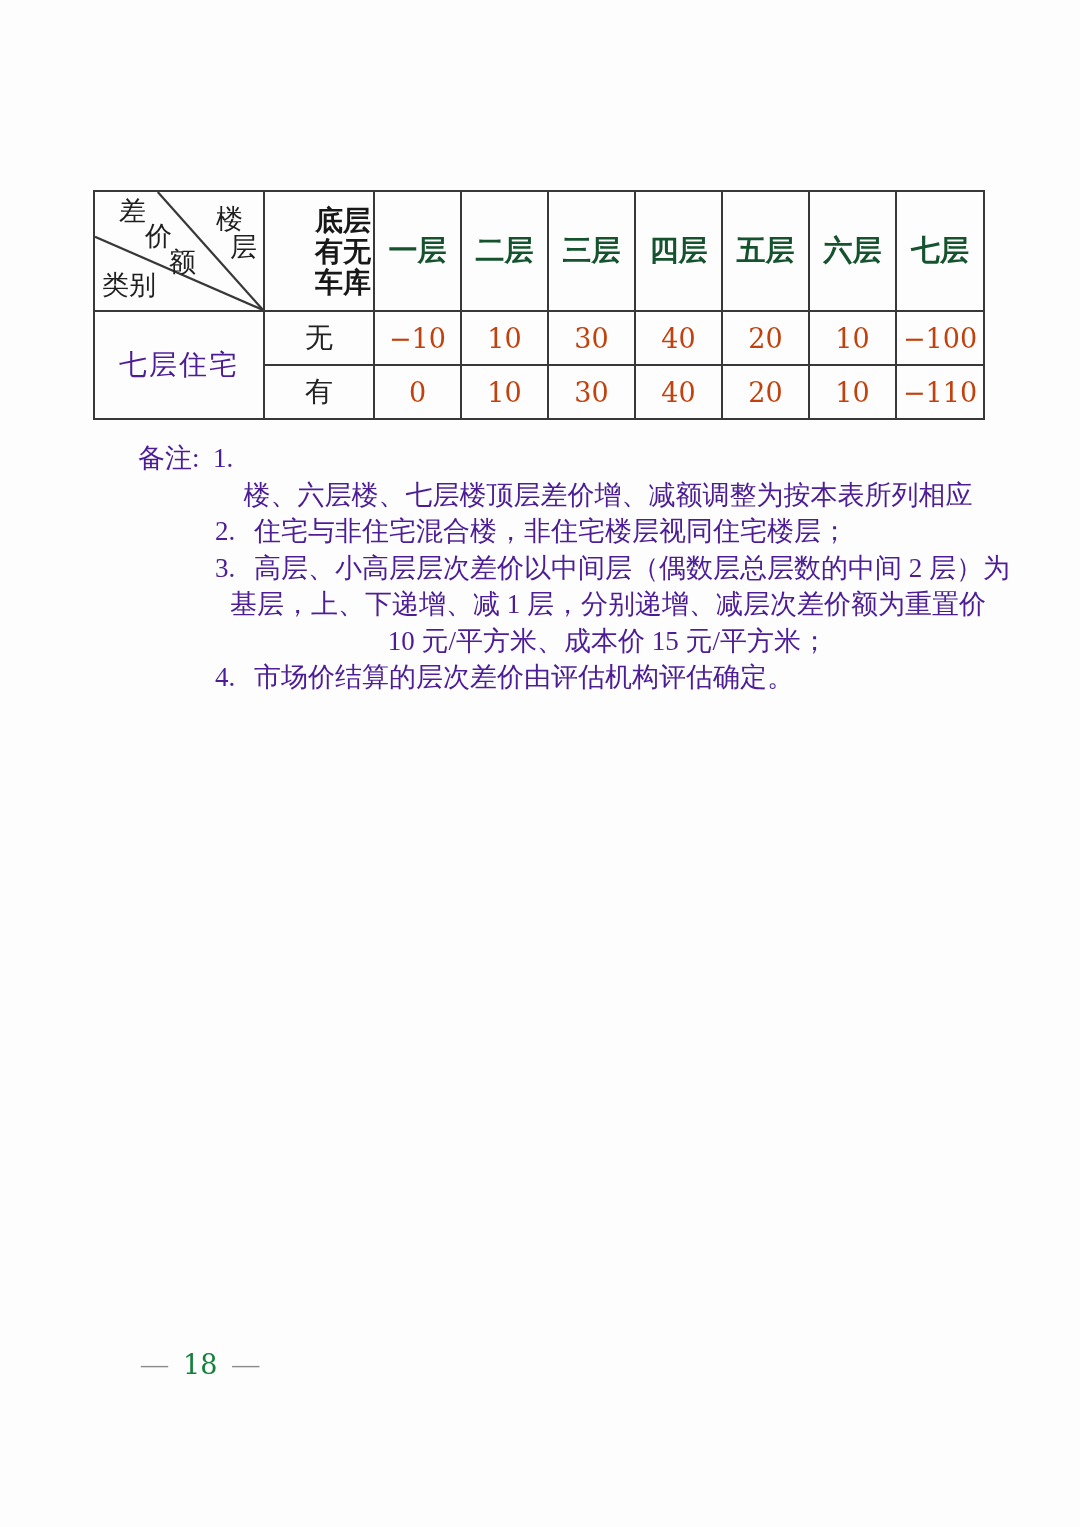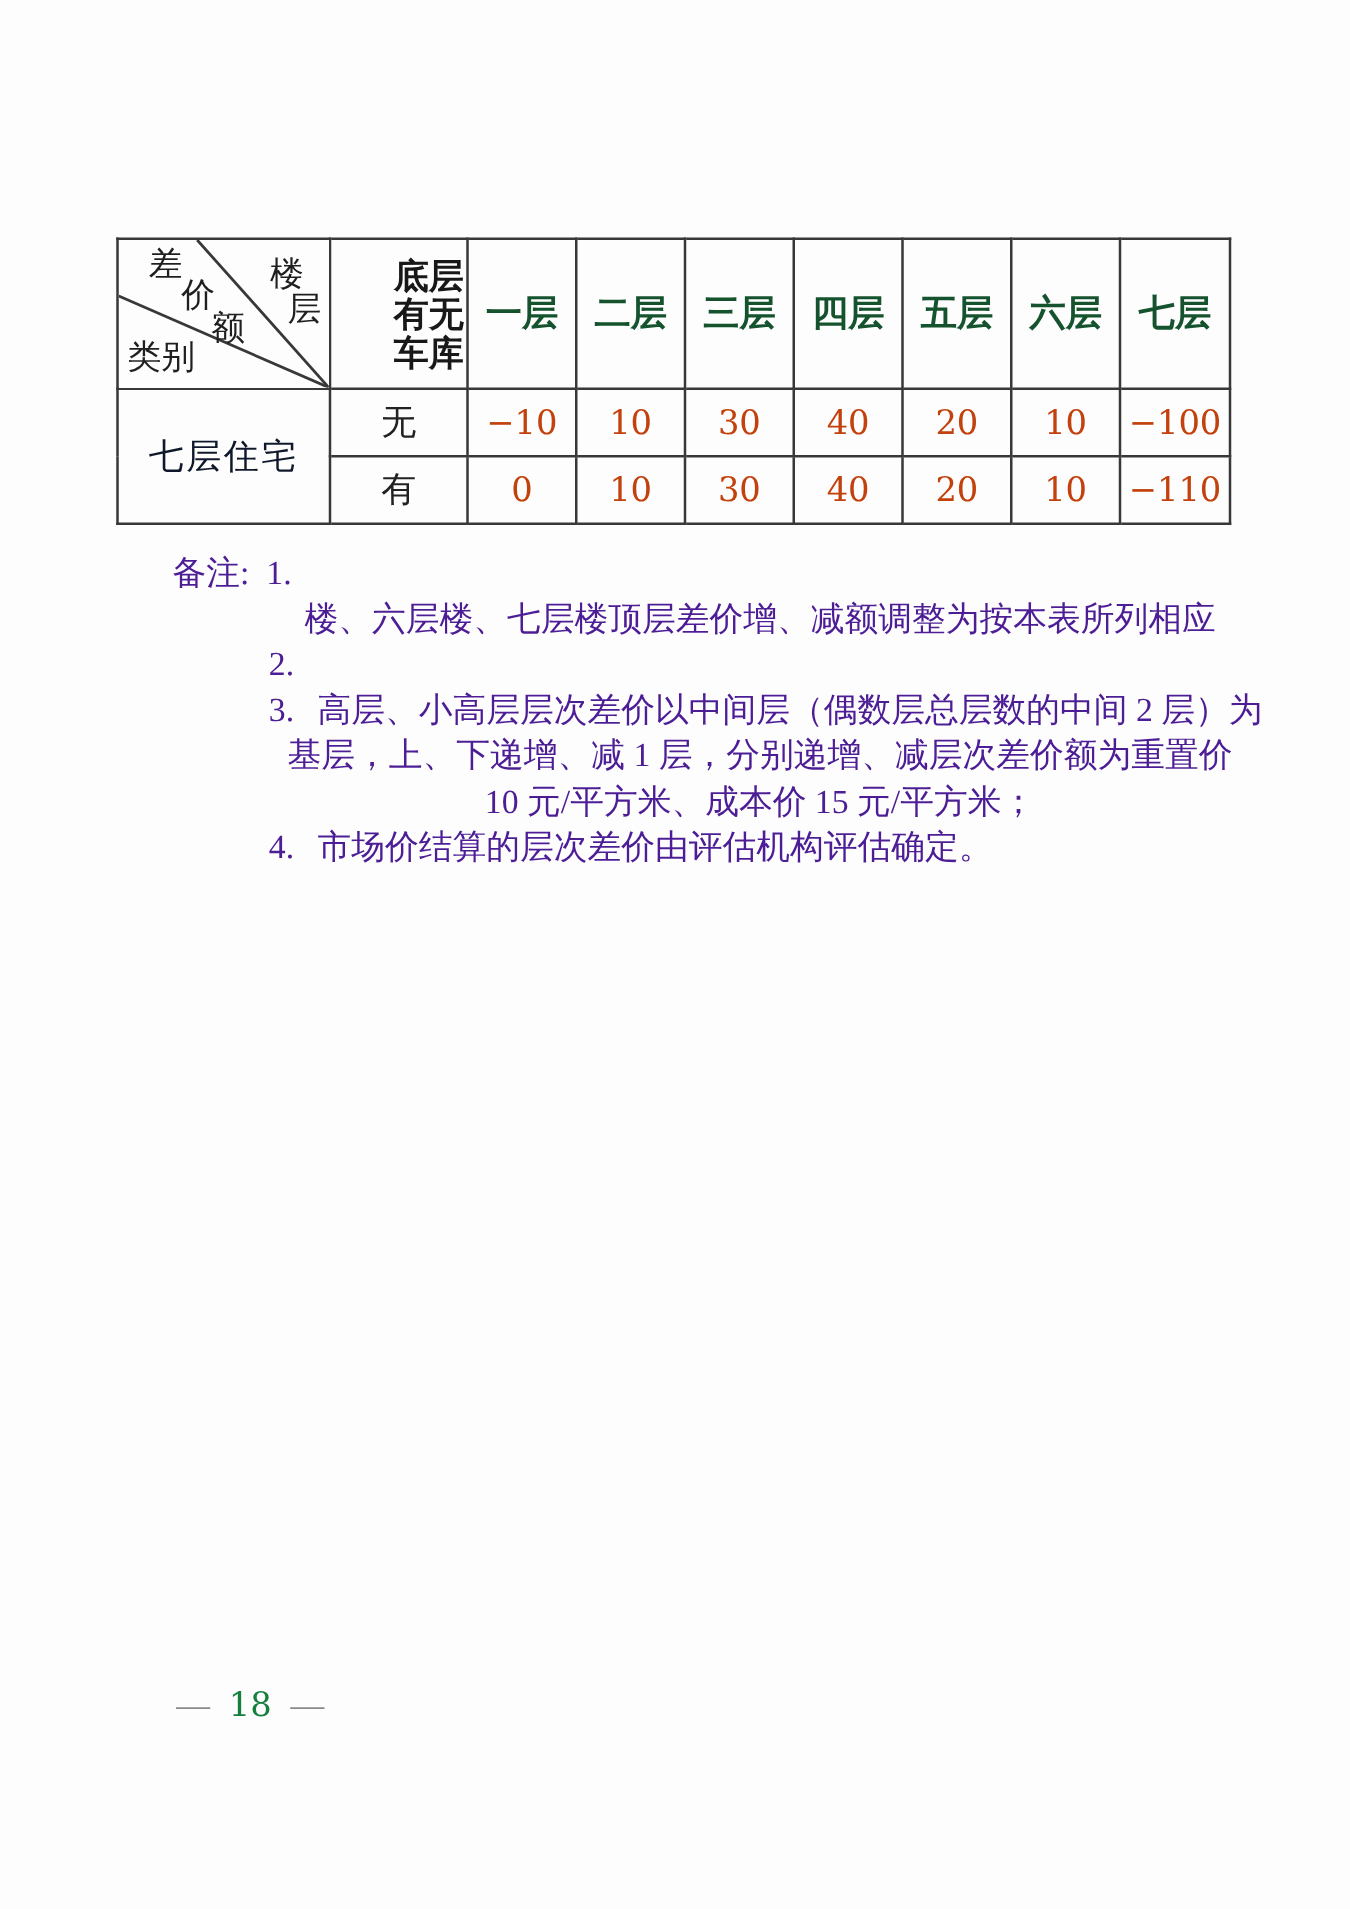--- a/index.html
+++ b/index.html
@@ -27,21 +27,21 @@
   tr.data-row   { height:54px; }
 
   th.floor-hd {
     font-family:"Liberation Sans", sans-serif;
     font-weight:700; font-size:29px; color:#14532d;
   }
   th.garage-hd {
     font-family:"Liberation Sans", sans-serif;
     font-weight:700; font-size:28px; line-height:31px; color:#181818;padding-left:48px;
   }
-  td.category-cell { font-size:28px; letter-spacing:2px; color:#0f172a; }
+  td.category-cell { font-size:28px; letter-spacing:2px; color:#4c1d95; }
   td.garage-cell   { font-size:28px; color:#222; }
   td.value-cell    { font-family:"DejaVu Serif", serif; font-size:27px; color:#c2410c; }
 
   
   th.corner-cell { position:relative; font-weight:400; }
   .corner-svg { position:absolute; left:0; top:0; width:100%; height:100%; display:block; }
   .corner-ch {
     position:absolute; font-size:27px; line-height:1; color:#1f1f1f;
     font-family:"Liberation Serif", serif; white-space:nowrap;
   }
@@ -140,20 +140,21 @@
 <div class="notes">
   <div class="nline">
     <span class="nlabel">备注:</span>
     <span class="nnum">1.</span>
   </div>
   <div class="nline indent-cont">
     <span class="ntext">楼、六层楼、七层楼顶层差价增、减额调整为按本表所列相应</span>
   </div>
   <div class="nline indent-num">
     <span class="nnum">2.</span>
+    <span class="ntext">住宅与非住宅混合楼，非住宅楼层视同住宅楼层；</span>
   </div>
   <div class="nline indent-num">
     <span class="nnum">3.</span>
     <span class="ntext">高层、小高层层次差价以中间层（偶数层总层数的中间 2 层）为</span>
   </div>
   <div class="nline indent-cont">
     <span class="ntext">基层，上、下递增、减 1 层，分别递增、减层次差价额为重置价</span>
   </div>
   <div class="nline indent-cont">
     <span class="ntext">10 元/平方米、成本价 15 元/平方米；</span>

